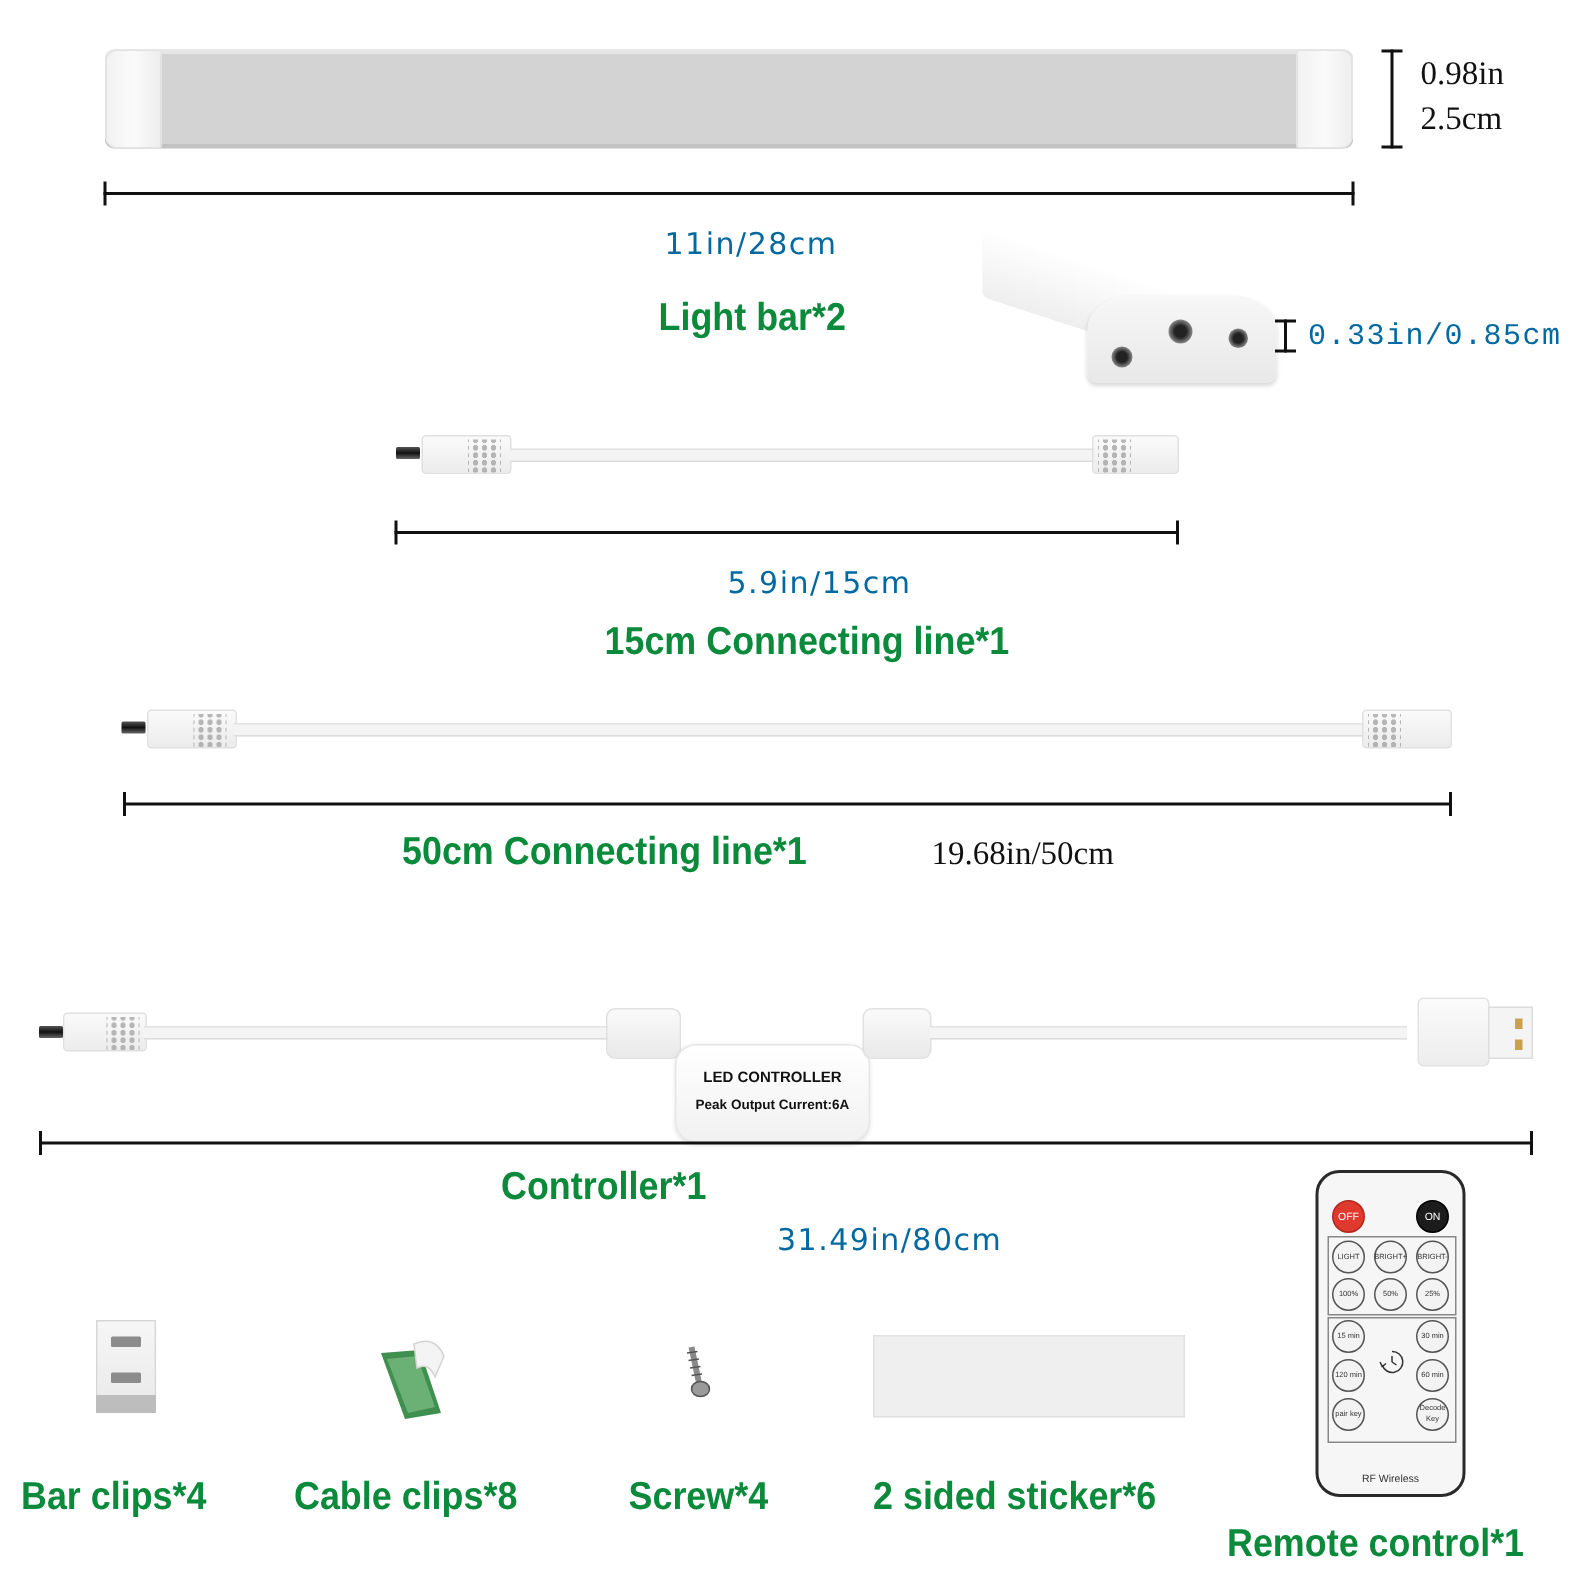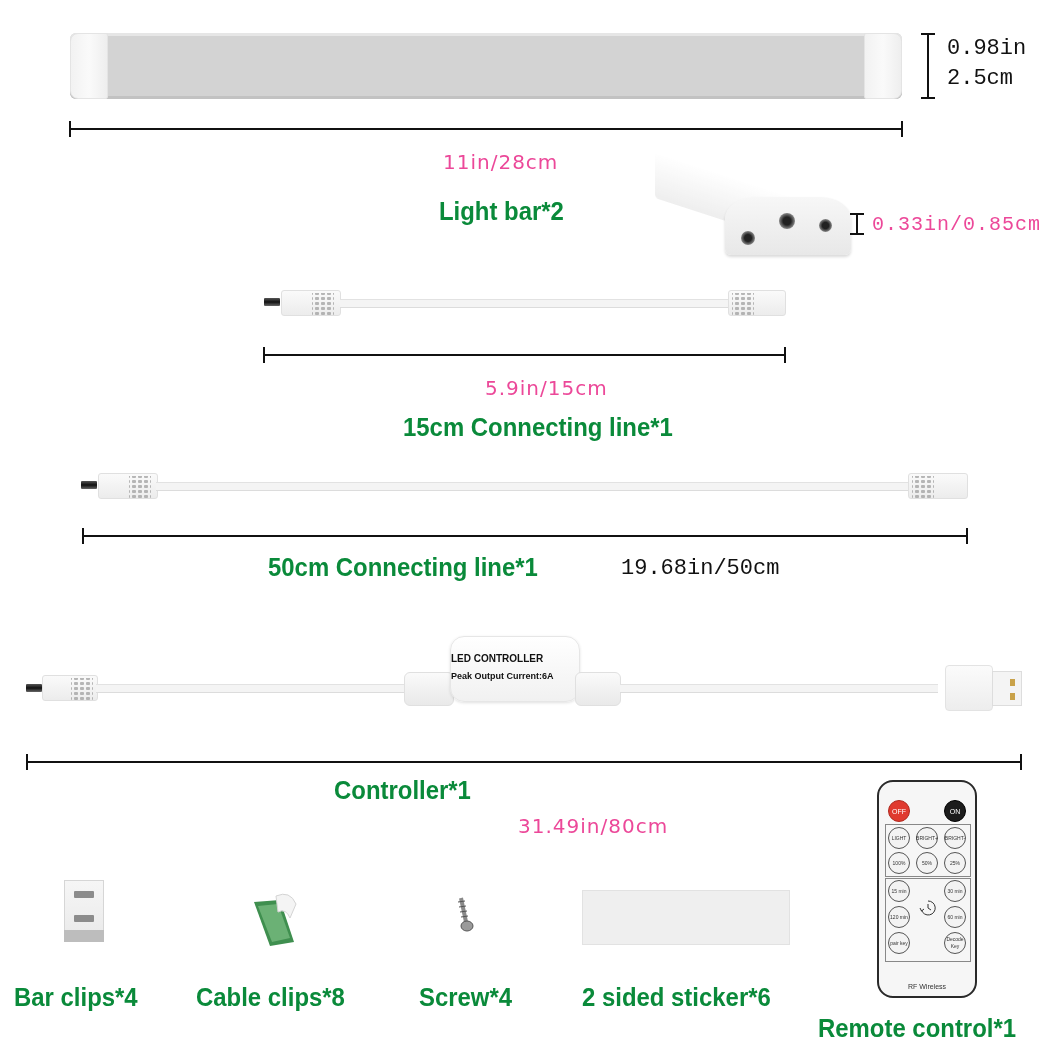--- a/index.html
+++ b/index.html
@@ -1,19 +1,19 @@
 <!DOCTYPE html>
 <html><head>
 <meta charset="utf-8">
 <style>
   html, body { margin:0; padding:0; background:#ffffff; }
   body { width:1050px; height:1050px; position:relative; overflow:hidden; font-family:"Liberation Sans", sans-serif; }
   .abs { position:absolute; }
-  .dim { color:#ec4899; font-family:"DejaVu Sans", sans-serif; font-size:20px; letter-spacing:1px; }
-  .dim-cond { color:#111; font-family:Liberation Mono, monospace; font-size:22px; }
+  .dim { color:#0369a1; font-family:"DejaVu Sans", sans-serif; font-size:20px; letter-spacing:1px; }
+  .dim-cond { color:#111; font-family:Liberation Serif, serif; font-size:22px; }
   .label { color:#0a8a3a; font-family:"Liberation Sans", sans-serif; font-weight:bold; font-size:26px; transform:scaleX(0.92); transform-origin:left center; white-space:nowrap; }
   .hline { position:absolute; height:2px; background:#111; }
   .hline::before, .hline::after { content:""; position:absolute; top:-7px; width:2px; height:16px; background:#111; }
   .hline::before { left:0; } .hline::after { right:0; }
   .vline { position:absolute; width:2px; background:#111; }
   .vline::before, .vline::after { content:""; position:absolute; left:-6px; width:14px; height:2px; background:#111; }
   .vline::before { top:0; } .vline::after { bottom:0; }
 
   
   .bar { left:70px; top:33px; width:832px; height:66px; background:#d3d3d3; border-radius:6px; box-shadow:inset 0 3px 0 #e6e6e6, inset 0 -3px 0 #c2c2c2; }
@@ -28,21 +28,21 @@
   .hole { position:absolute; border-radius:50%; background:radial-gradient(circle at 50% 50%, #222 35%, #888 70%, #ccc 100%); }
 
   
   .cable { position:absolute; height:7px; background:#f4f4f4; border-top:1px solid #e2e2e2; border-bottom:1px solid #dcdcdc; }
   .pin { position:absolute; width:16px; height:8px; background:linear-gradient(180deg,#555,#111,#666); border-radius:1px; }
   .plug { position:absolute; height:26px; background:linear-gradient(180deg,#fafafa,#ececec); border:1px solid #e0e0e0; border-radius:3px; box-sizing:border-box; }
   .grip { position:absolute; height:22px; width:22px; background:
       radial-gradient(circle,#9a9a9a 45%,transparent 50%) 2px 3px/6px 5px repeat; opacity:0.7; }
 
   
-  .ctrl { left:450px; top:636px; width:128px; height:64px; background:linear-gradient(180deg,#ffffff,#f1f1f1); border:1px solid #e6e6e6; border-radius:14px; box-shadow:0 1px 3px rgba(0,0,0,0.12); }
+  .ctrl { left:450px; top:696px; width:128px; height:64px; background:linear-gradient(180deg,#ffffff,#f1f1f1); border:1px solid #e6e6e6; border-radius:14px; box-shadow:0 1px 3px rgba(0,0,0,0.12); text-align:center; }
   .ctrl .t1 { font-weight:bold; font-size:10px; color:#111; margin-top:16px; }
   .ctrl .t2 { font-weight:bold; font-size:9px; color:#111; margin-top:7px; }
   .boot { position:absolute; height:34px; background:linear-gradient(180deg,#fafafa,#e9e9e9); border:1px solid #e0e0e0; border-radius:6px; box-sizing:border-box; }
 
   
   .usb-body { left:945px; top:665px; width:48px; height:46px; background:linear-gradient(180deg,#fbfbfb,#ededed); border:1px solid #e3e3e3; border-radius:4px; box-sizing:border-box; }
   .usb-metal { left:992px; top:671px; width:30px; height:35px; background:#f4f4f4; border:1px solid #dddddd; box-sizing:border-box; }
   .usb-contact { position:absolute; left:17px; width:5px; height:7px; background:#c9a24a; }
 
   

